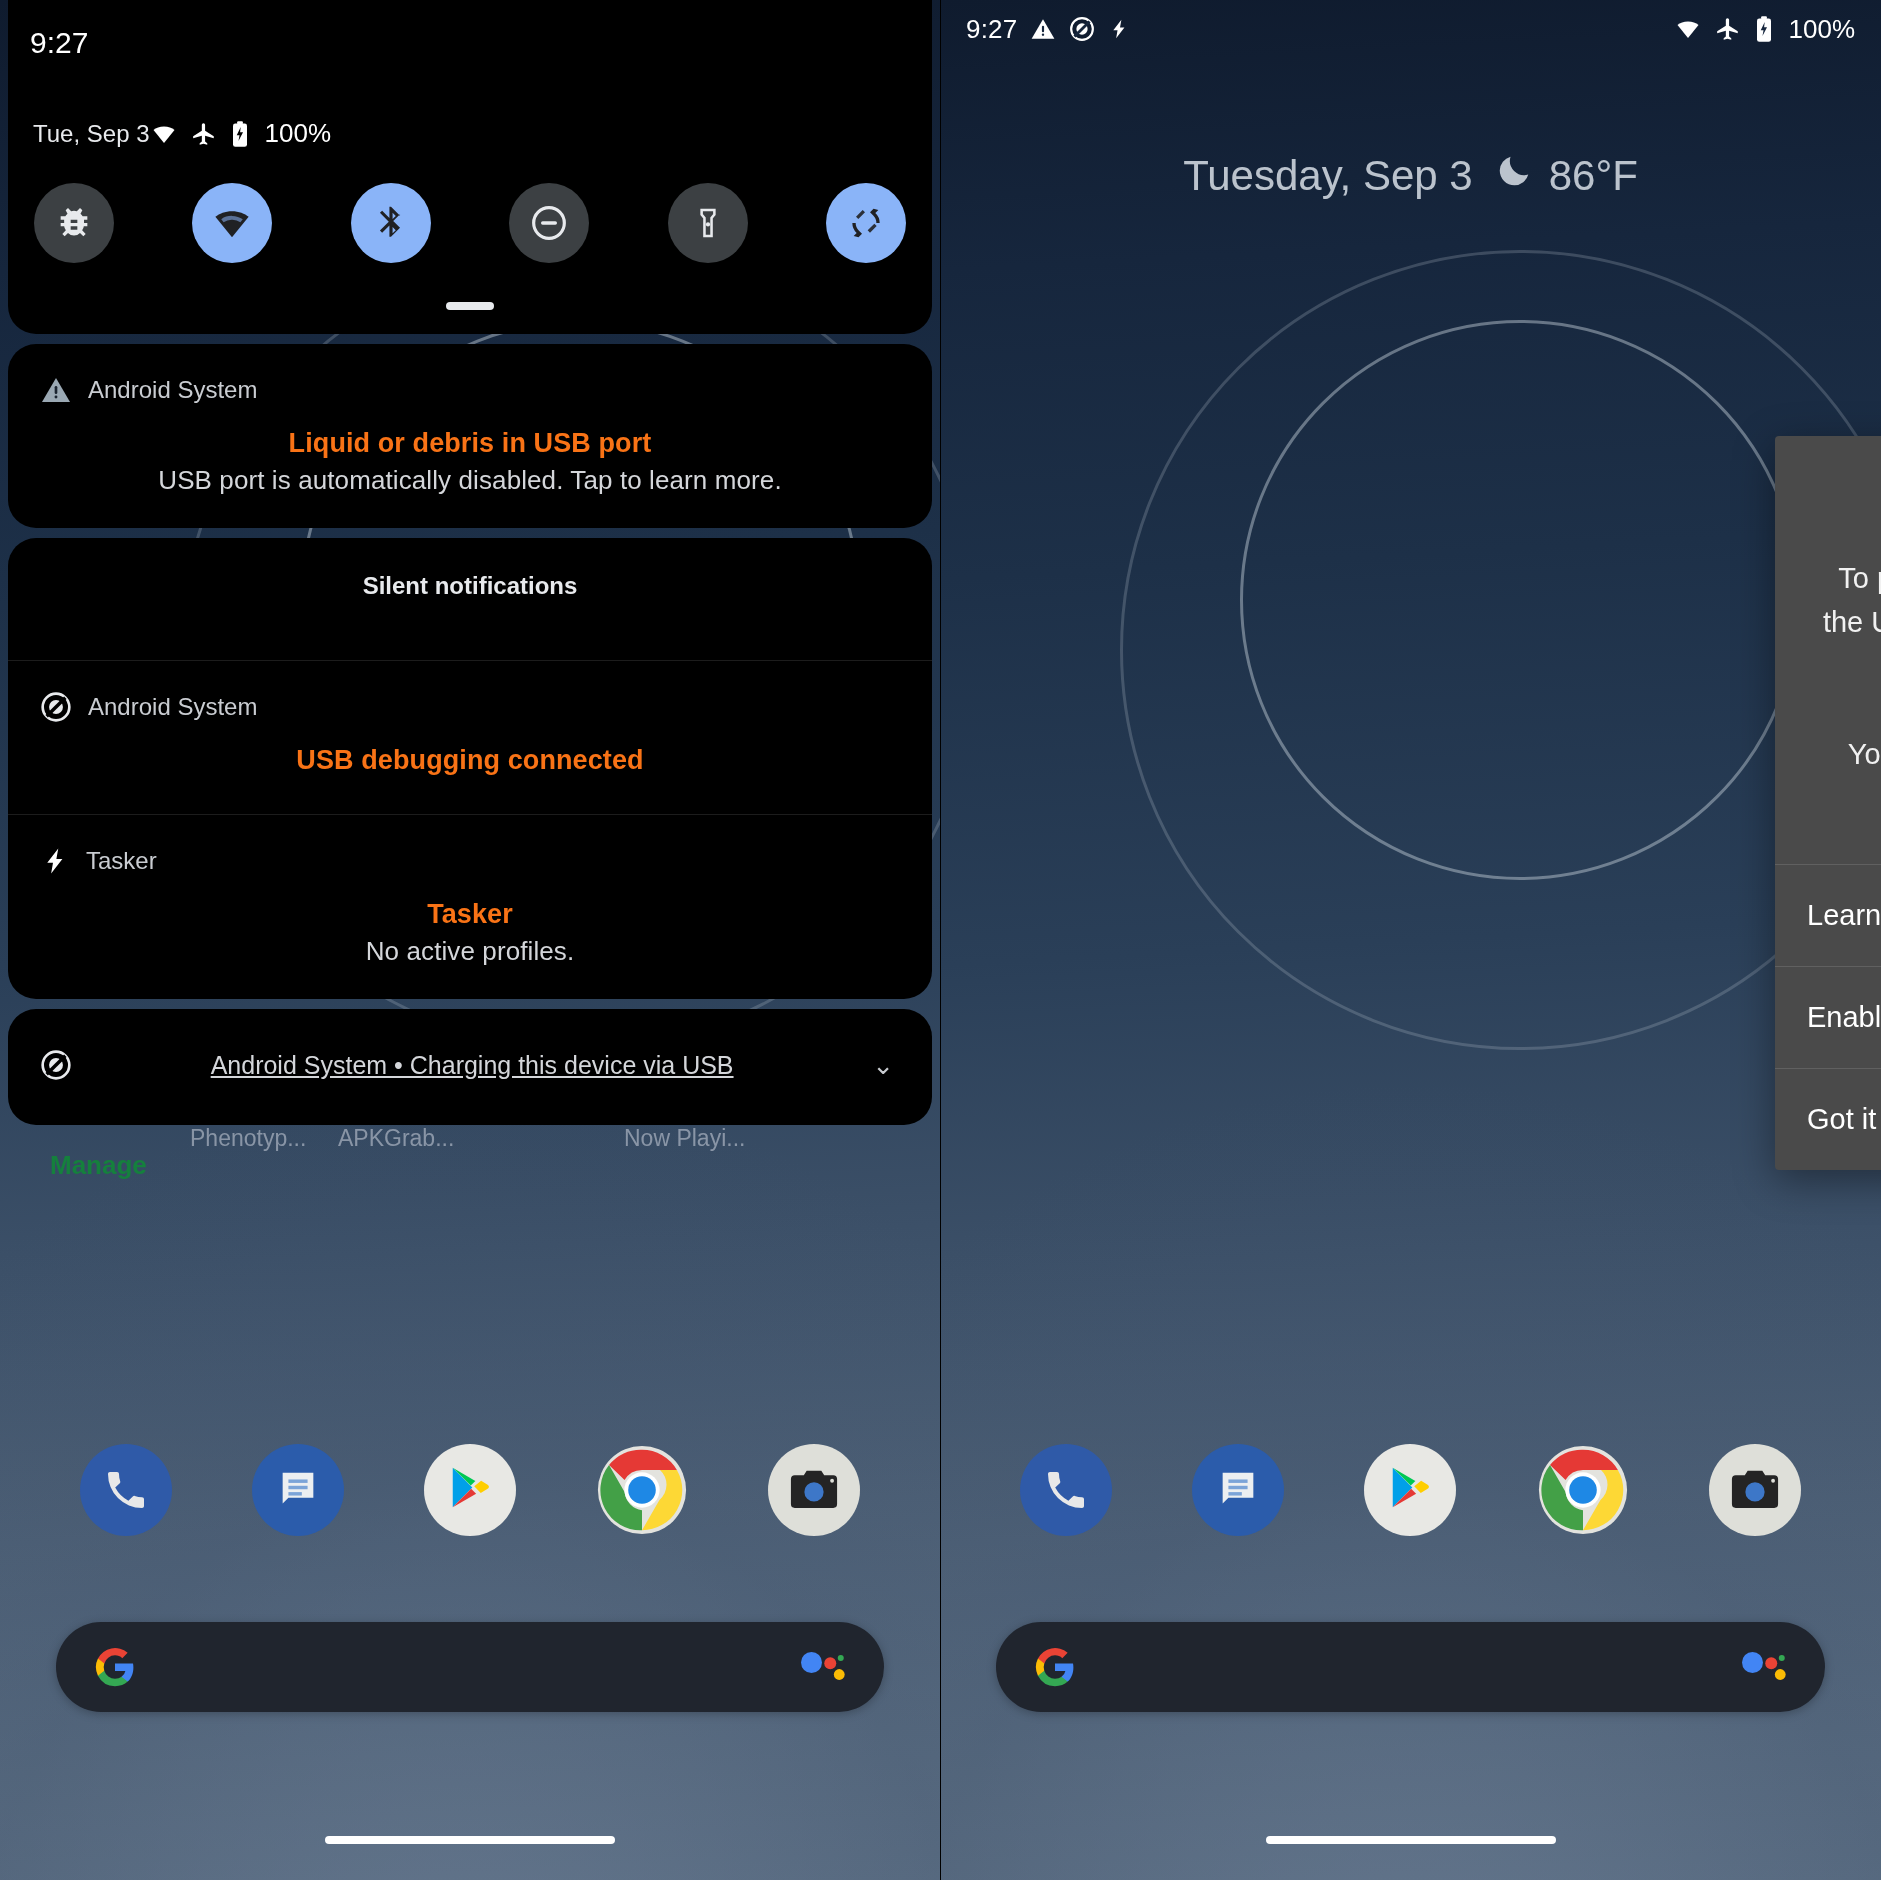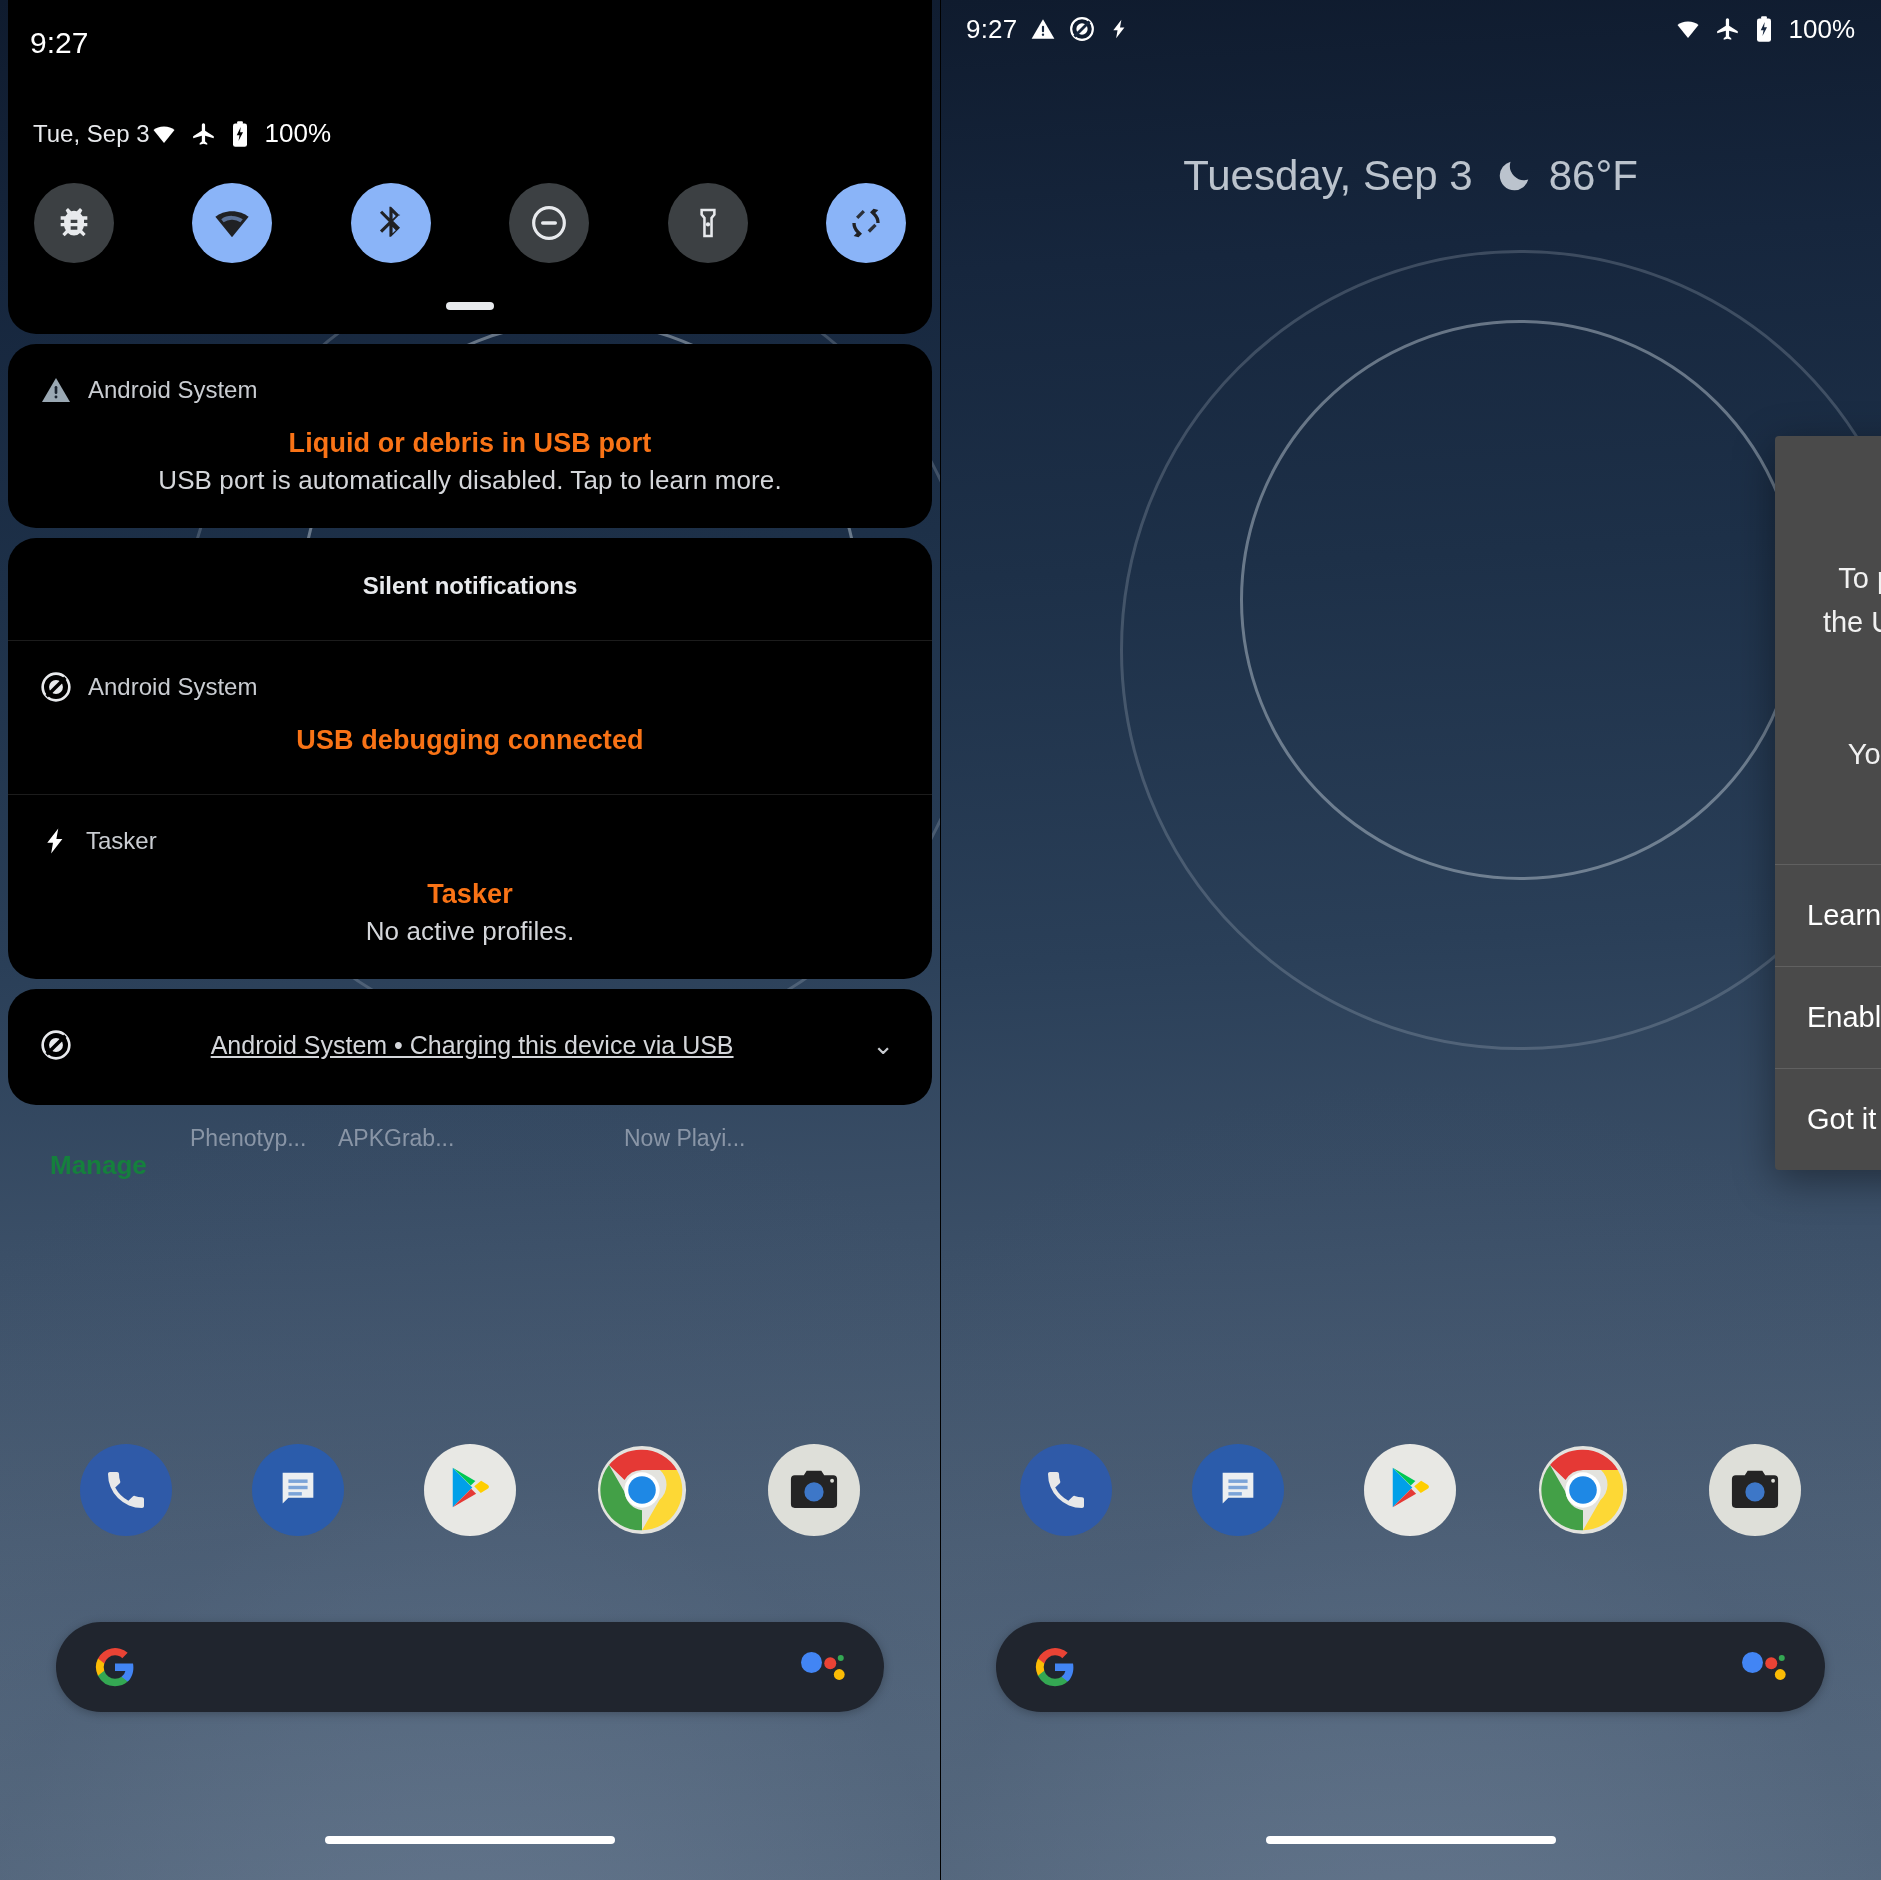--- a/index.html
+++ b/index.html
@@ -80,21 +80,21 @@
     background:#000; border-radius:28px; overflow:hidden; margin-bottom:10px;
   }
   .notif{ padding:30px 32px 32px 32px; }
   .notif-hdr{
     display:flex; align-items:center; gap:16px; margin-bottom:22px;
   }
   .notif-app{ color:#c9ccd1; font-size:24px; }
   .notif-title{ color:#f97316; font-size:27px; font-weight:bold; margin-bottom:6px; letter-spacing:.1px; }
   .notif-text{ color:#d4d6da; font-size:26px; letter-spacing:.1px; }
   .silent-hdr{
-    padding:34px 32px 40px 32px; color:#e8eaed; font-size:24px; font-weight:bold;
+    padding:34px 32px 60px 32px; color:#e8eaed; font-size:24px; font-weight:bold;
     border-bottom:1px solid #1c1c1c;
   }
   .sub-notif{ padding:30px 32px 32px 32px; border-bottom:1px solid #1c1c1c; }
   .sub-notif:last-child{ border-bottom:none; }
   .collapsed-row{
     display:flex; align-items:center; gap:16px;
     padding:40px 32px 44px 32px;
   }
   .collapsed-txt{ color:#d4d6da; font-size:25px; flex:1;text-decoration:underline; }
   .chev{ color:#c9ccd1; font-size:26px; padding-right:6px; }
@@ -109,21 +109,21 @@
     display:flex; z-index:2; color:rgba(205,212,222,0.55); font-size:23px;
   }
   .hl{ position:absolute; }
 
   
   .home-date{
     position:absolute; top:152px; left:0; right:0;
     display:flex; align-items:center; justify-content:center; gap:22px;
     color:rgba(225,230,238,0.82); font-size:42px; z-index:3;
   }
-  .home-temp{ display:flex; align-items:center; gap:16px; }
+  .home-temp{ display:flex; align-items:flex-start; gap:16px; }
 
   
   .dialog{
     position:absolute; left:835px; top:436px; width:681px;
     background:#4a4a4a; border-radius:4px; z-index:8;
     box-shadow:0 10px 40px rgba(0,0,0,0.4);
     color:#fff;
   }
   .dlg-title{
     text-align:center; font-size:37px; font-weight:bold;

